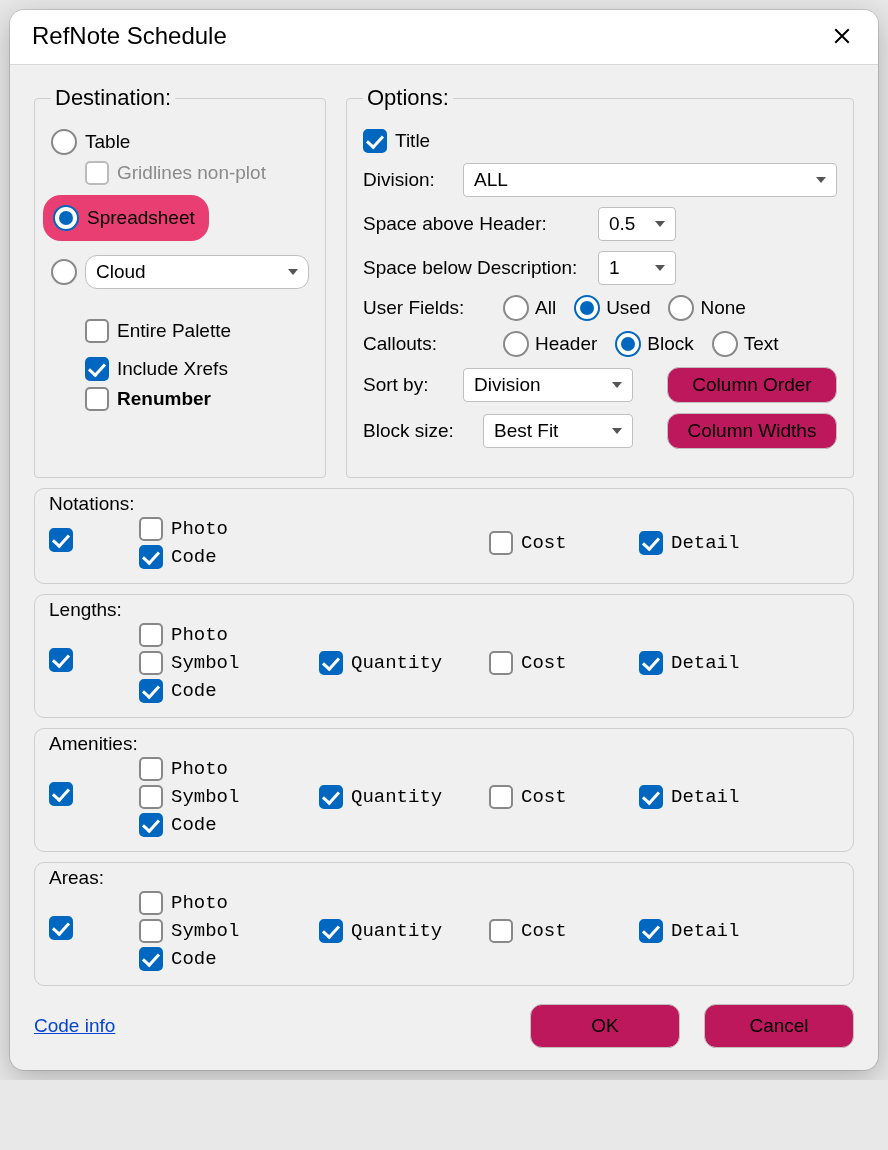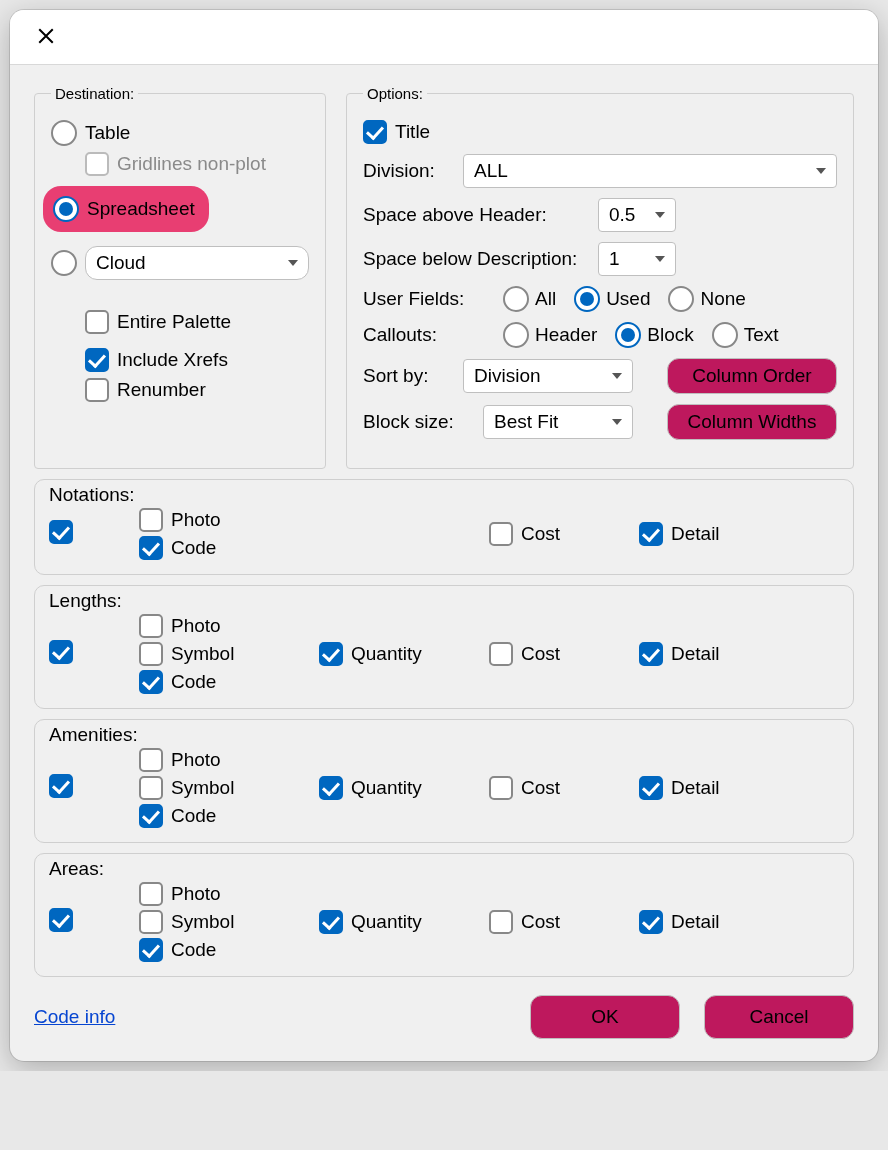--- a/index.html
+++ b/index.html
@@ -43,21 +43,21 @@
   .content {
     padding: 20px 24px 22px 24px;
   }
   .top-row { display: flex; gap: 20px; margin-bottom: 10px;}
   fieldset {
     border: 1px solid #cfcfcf;
     border-radius: 4px;
     padding: 12px 16px 18px 16px;
     margin: 0;
   }
-  legend { padding: 0 4px; font-size: 15px; }
+  legend { padding: 0 4px; font-size: 22px; }
   .dest { width: 292px; }
   .opts { flex: 1; }
   .radio-row, .check-row { display: flex; align-items: center; gap: 8px; margin: 6px 0; }
   .radio {
     width: 26px; height: 26px; border: 2px solid #888; border-radius: 50%;
     display:inline-flex; align-items:center; justify-content:center;
     background:#fff; flex-shrink:0;
   }
   .radio.selected { border-color:#0067c0; }
   .radio.selected::after {
@@ -101,34 +101,35 @@
   .opt-row .lbl.sm { width: 130px; }
   .inline-radios { display:flex; align-items:center; gap:18px; }
   .inline-radios .item { display:flex; align-items:center; gap:6px; }
   .btn {
     background:#be185d; border:1px solid #bfbfbf; border-radius:12px;
     padding:8px 18px; cursor:pointer; text-align:center; display:inline-block;
   }
   .btn.sm { padding:6px 16px; }
   .cat-block { border:1px solid #cfcfcf; border-radius:10px; padding: 4px 14px 14px 14px; margin-top:10px;}
   .cat-block .legend { display:block; margin:0 0 2px 0; }
-  .cat-grid { display:grid; grid-template-columns: 90px 180px 170px 150px 140px; align-items: center; }
+  .cat-grid { display:grid; grid-template-columns: 90px 180px 170px 150px 140px; align-items: center; font-family: Liberation Mono, monospace; }
   .cat-stack { display:flex; flex-direction:column; gap:4px; }
   .cat-pair { display:flex; align-items:center; gap:8px; }
   .bottom { display:flex; align-items:center; justify-content:space-between; margin-top:18px; }
   .link { color:#0645d1; text-decoration:underline; cursor:pointer; }
   .bottom-btns { display:flex; gap:24px; }
   .bottom-btns .btn { width:150px; padding:10px 0; }
 </style>
 </head>
 <body>
 
 <div class="dialog">
 
   <div class="titlebar">
+    <h1>RefNote Schedule</h1>
     <div class="close-x">
       <svg viewBox="0 0 16 16">
           <path d="M2 2 L14 14 M14 2 L2 14" stroke="#000" stroke-width="1.8" fill="none"></path>
         </svg>
     </div>
   </div>
 
   <div class="content">
 
     <div class="top-row">
@@ -160,21 +161,21 @@
         <span class="sp-v"></span>
 
         <div class="check-row indent-2">
           <span class="cbox"></span>
           <span>Entire Palette</span>
         </div>
         <div class="check-row indent-2" style="margin-top:14px;">
           <span class="cbox checked"></span>
           <span>Include Xrefs</span>
         </div>
-        <div class="check-row indent-2" style="margin-top:0;">
+        <div class="check-row indent-2" style="margin-top:0;font-weight:bold;">
           <span class="cbox"></span>
           <span>Renumber</span>
         </div>
       </fieldset>
 
       <fieldset class="opts">
         <legend>Options:</legend>
 
         <div class="check-row">
           <span class="cbox checked"></span>

